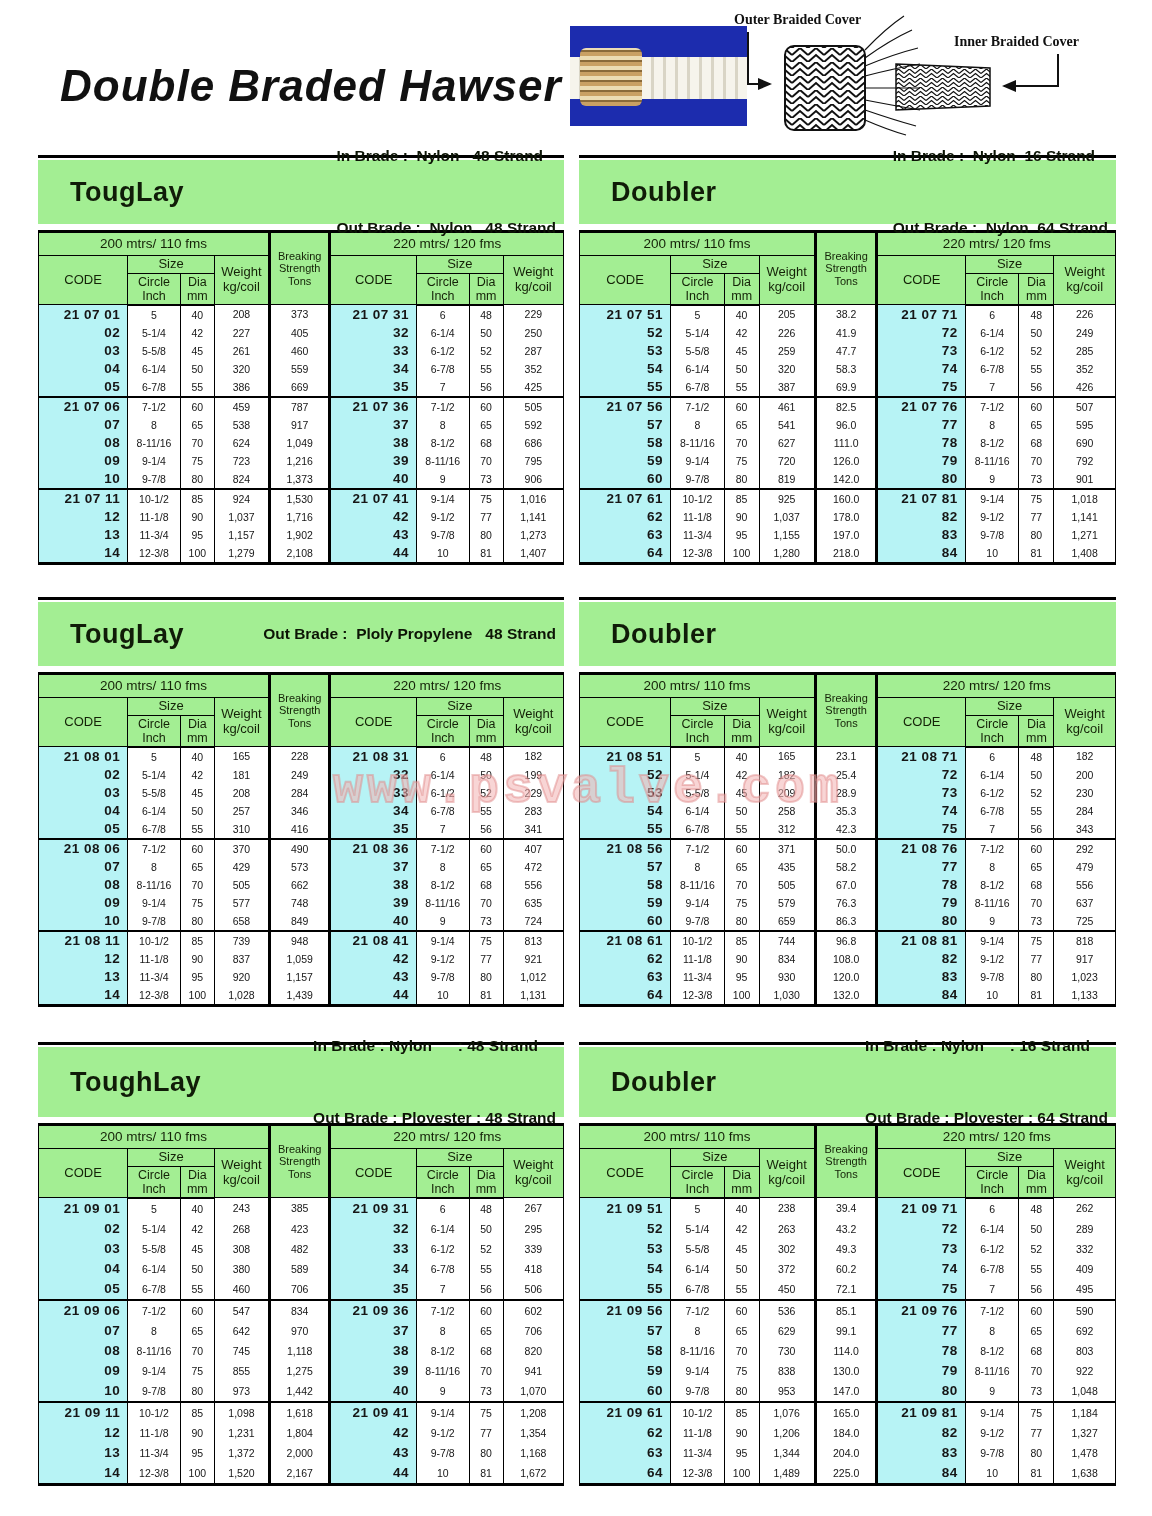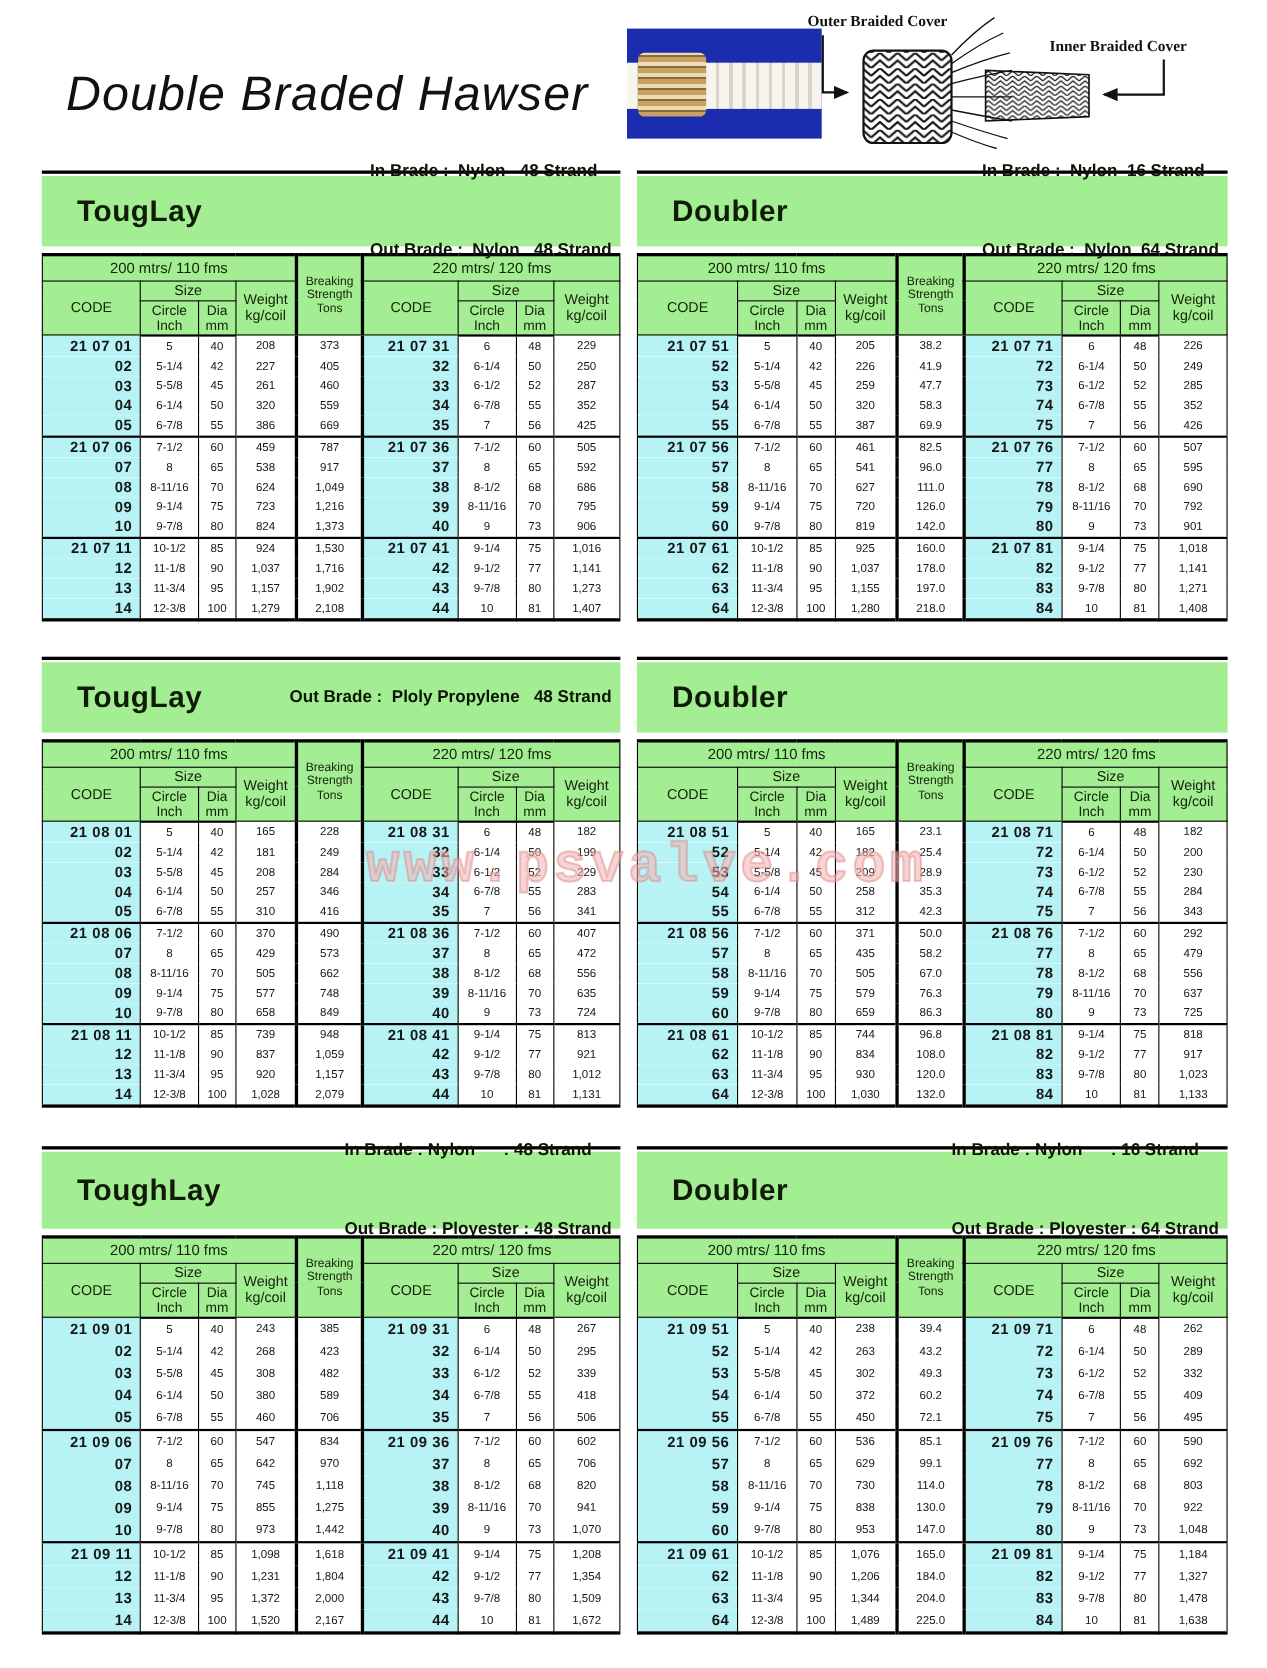--- a/index.html
+++ b/index.html
@@ -1,18 +1,18 @@
 <!DOCTYPE html>
 <html style="--green: #a3ee93; --cyan: #b7f3f5;"><head>
 <meta charset="utf-8">
 <style>
   html,body{margin:0;padding:0;background:#fff;}
   .page{position:relative;width:1152px;height:1516px;background:#fff;overflow:hidden;
         font-family:"Liberation Sans","DejaVu Sans",sans-serif;}
-  .page-title{position:absolute;left:60px;top:32px;font-size:44px;font-weight:normal;
+  .page-title{position:absolute;left:60px;top:32px;font-size:44px;font-weight:bold;
         font-style:italic;color:#111;letter-spacing:1px;}
   
   .photo{position:absolute;left:570px;top:26px;width:177px;height:100px;background:#1c2cae;}
   .photo .rope{position:absolute;left:0;right:0;top:31px;height:42px;
         background:repeating-linear-gradient(90deg,#f6f4ec 0 9px,#d9d5c6 9px 12px);}
   .photo .fray{position:absolute;left:10px;top:22px;width:62px;height:58px;border-radius:6px;
         background:repeating-linear-gradient(0deg,#c9a064 0 4px,#8a6a3a 4px 6px,#ecdcb4 6px 10px);}
   
   .diagram{position:absolute;left:728px;top:6px;width:402px;height:132px;}
   .diagram text{font-family:"Liberation Serif","DejaVu Serif",serif;font-weight:bold;font-size:14px;fill:#111;}
@@ -699,21 +699,21 @@
             <td class="code">43</td>
             <td>9-7/8</td>
             <td>80</td>
             <td>1,012</td>
           </tr>
           <tr>
             <td class="code">14</td>
             <td>12-3/8</td>
             <td>100</td>
             <td>1,028</td>
-            <td class="bs">2,079</td>
+            <td class="bs">1,439</td>
             <td class="code">44</td>
             <td>10</td>
             <td>81</td>
             <td>1,131</td>
           </tr>
         </tbody>
       </table>
   </section>
 
   <section class="block b4">
@@ -1106,21 +1106,21 @@
           </tr>
           <tr>
             <td class="code">13</td>
             <td>11-3/4</td>
             <td>95</td>
             <td>1,372</td>
             <td class="bs">2,000</td>
             <td class="code">43</td>
             <td>9-7/8</td>
             <td>80</td>
-            <td>1,509</td>
+            <td>1,168</td>
           </tr>
           <tr>
             <td class="code">14</td>
             <td>12-3/8</td>
             <td>100</td>
             <td>1,520</td>
             <td class="bs">2,167</td>
             <td class="code">44</td>
             <td>10</td>
             <td>81</td>

